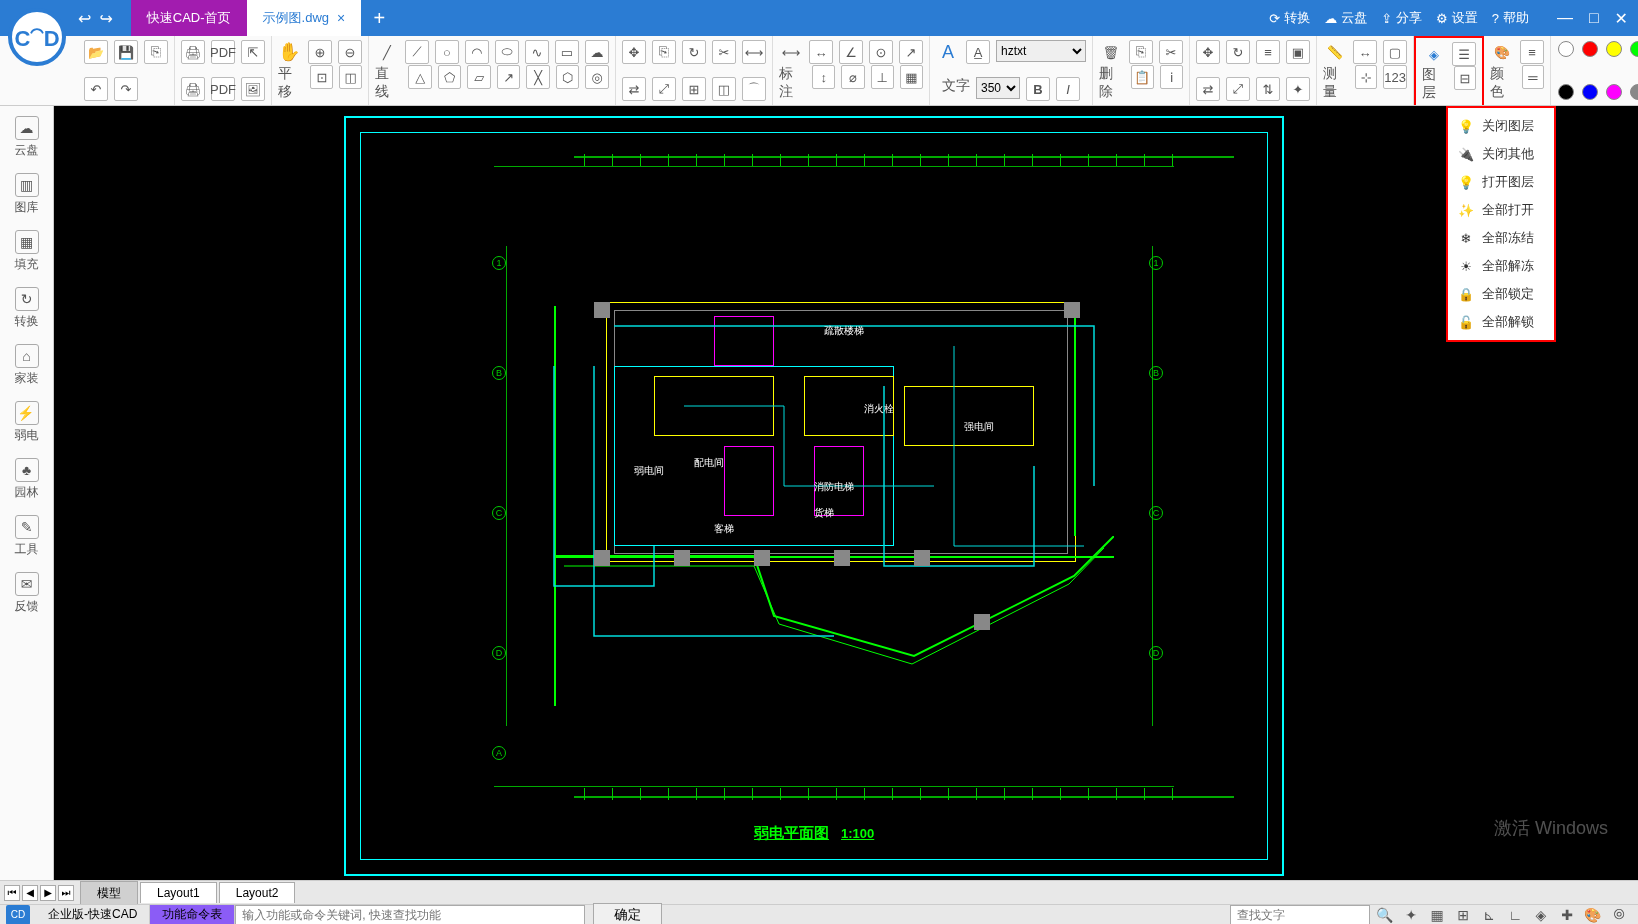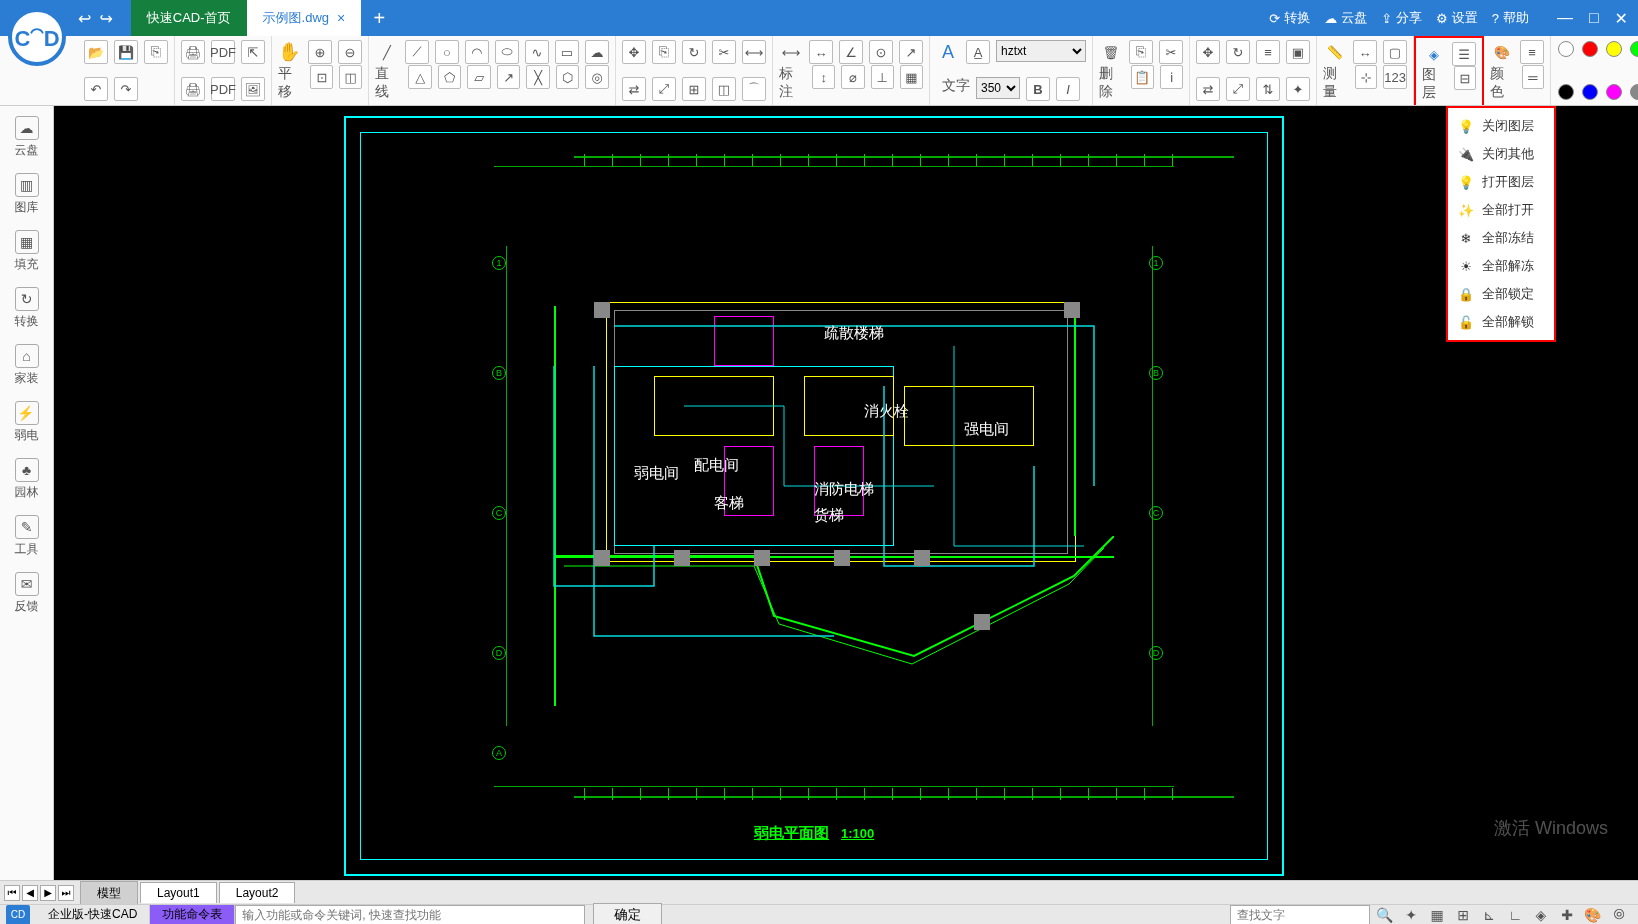--- a/index.html
+++ b/index.html
@@ -3,21 +3,21 @@
 <meta charset="utf-8">
 <style>
 * { margin: 0; padding: 0; box-sizing: border-box; font-family: "Microsoft YaHei", sans-serif; }
 body { width: 1638px; height: 924px; overflow: hidden; background: #f0f0f0; display: flex; flex-direction: column; }
 .titlebar { height: 36px; background: #2b7cd3; display: flex; align-items: center; color: #fff; position: relative; }
 .app-logo { width: 58px; height: 58px; background: #fff; border: 4px solid #2b7cd3; border-radius: 50%; display: flex; align-items: center; justify-content: center; color: #2b7cd3; font-weight: bold; font-size: 22px; position: absolute; top: 8px; left: 8px; z-index: 10; }
 .nav-arrows { margin-left: 78px; display: flex; gap: 8px; }
 .nav-arrows span { cursor: pointer; font-size: 16px; }
 .tabs { display: flex; margin-left: 18px; height: 100%; }
 .tab { padding: 0 16px; display: flex; align-items: center; gap: 8px; font-size: 13px; cursor: pointer; }
-.tab.inactive { background: #15803d; }
+.tab.inactive { background: #a21caf; }
 .tab.active { background: #fff; color: #2b7cd3; }
 .tab-close { font-size: 14px; color: #2b7cd3; }
 .tab-add { width: 36px; display: flex; align-items: center; justify-content: center; font-size: 20px; cursor: pointer; }
 .title-right { margin-left: auto; display: flex; align-items: center; gap: 14px; padding-right: 10px; font-size: 13px; }
 .title-right .ritem { display: flex; align-items: center; gap: 4px; cursor: pointer; }
 .win-controls { display: flex; gap: 16px; margin-left: 14px; font-size: 16px; }
 
 .ribbon { height: 70px; background: #fafafa; border-bottom: 1px solid #ccc; display: flex; padding-left: 78px; }
 .rgroup { display: flex; flex-direction: column; align-items: center; border-right: 1px solid #ddd; padding: 4px 6px; justify-content: space-between; }
 .rgroup .rrow { display: flex; gap: 6px; }
@@ -37,21 +37,21 @@
 .drawing-inner { position: absolute; left: 306px; top: 26px; width: 908px; height: 728px; border: 1px solid #00ffff; }
 .grid-line { position: absolute; background: #00aa00; }
 .bubble { position: absolute; width: 14px; height: 14px; border: 1px solid #00cc00; border-radius: 50%; color: #00cc00; font-size: 9px; display: flex; align-items: center; justify-content: center; }
 .room { position: absolute; border: 1px solid #ffff00; }
 .room-magenta { position: absolute; border: 1.5px solid #ff00ff; }
 .room-cyan { position: absolute; border: 1px solid #00ffff; }
 .sq-marker { position: absolute; width: 16px; height: 16px; background: #888; }
 .dim-tick { position: absolute; width: 1px; height: 12px; background: #00cc00; }
 .dwg-title { position: absolute; left: 700px; top: 718px; color: #00ff00; font-size: 15px; font-weight: bold; text-decoration: underline; display: flex; align-items: baseline; gap: 12px; }
 .dwg-title .scale { font-size: 13px; text-decoration: none; }
-.room-label { position: absolute; color: #fff; font-size: 15px; }
+.room-label { position: absolute; color: #fff; font-size: 10px; }
 
 .layer-menu { position: absolute; right: 82px; top: 0; width: 110px; background: #fff; border: 2px solid #ff0000; z-index: 20; padding: 4px 0; }
 .layer-menu-item { display: flex; align-items: center; gap: 8px; padding: 5px 10px; font-size: 13px; cursor: pointer; color: #333; }
 .lm-icon { width: 16px; height: 16px; display: flex; align-items: center; justify-content: center; font-size: 13px; }
 
 .layout-tabs { height: 24px; background: #e8e8e8; display: flex; align-items: center; border-top: 1px solid #ccc; font-size: 12px; }
 .ltab-nav { display: flex; padding: 0 4px; gap: 2px; }
 .ltab-nav span { width: 16px; height: 16px; border: 1px solid #aaa; background: #fff; display: flex; align-items: center; justify-content: center; font-size: 10px; cursor: pointer; }
 .ltab { padding: 3px 16px; border: 1px solid #aaa; border-bottom: none; background: #fff; cursor: pointer; margin-left: 2px; }
 .ltab.active { background: #d0d0d0; }
@@ -434,21 +434,21 @@
     <div class="sq-marker" style="left:780px;top:444px"></div>
     <div class="sq-marker" style="left:860px;top:444px"></div>
     <div class="sq-marker" style="left:920px;top:508px"></div>
     <div class="sq-marker" style="left:540px;top:196px"></div>
     <div class="sq-marker" style="left:1010px;top:196px"></div>
 
     <div class="room-label" style="left:770px;top:218px">疏散楼梯</div>
     <div class="room-label" style="left:810px;top:296px">消火栓</div>
     <div class="room-label" style="left:580px;top:358px">弱电间</div>
     <div class="room-label" style="left:640px;top:350px">配电间</div>
-    <div class="room-label" style="left:660px;top:388px">客梯</div>
+    <div class="room-label" style="left:660px;top:416px">客梯</div>
     <div class="room-label" style="left:760px;top:400px">货梯</div>
     <div class="room-label" style="left:910px;top:314px">强电间</div>
     <div class="room-label" style="left:760px;top:374px">消防电梯</div>
 
     <div class="dwg-title">
       <span>弱电平面图</span>
       <span class="scale">1:100</span>
     </div>
 
     <div class="watermark">激活 Windows</div>

